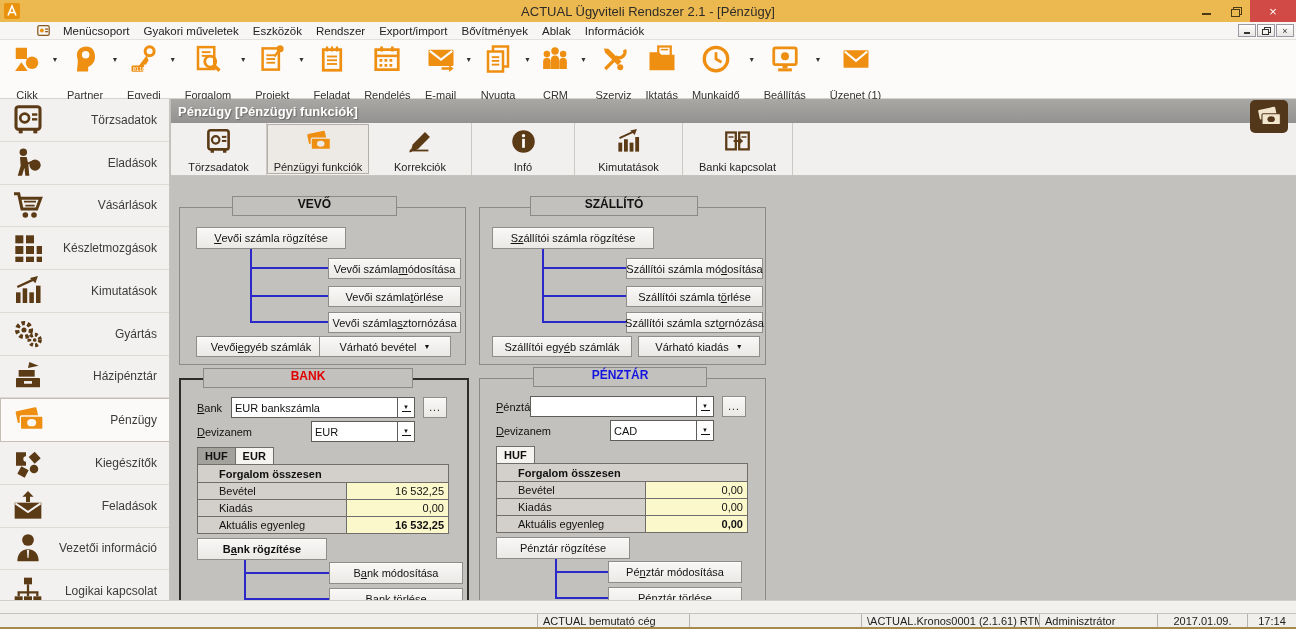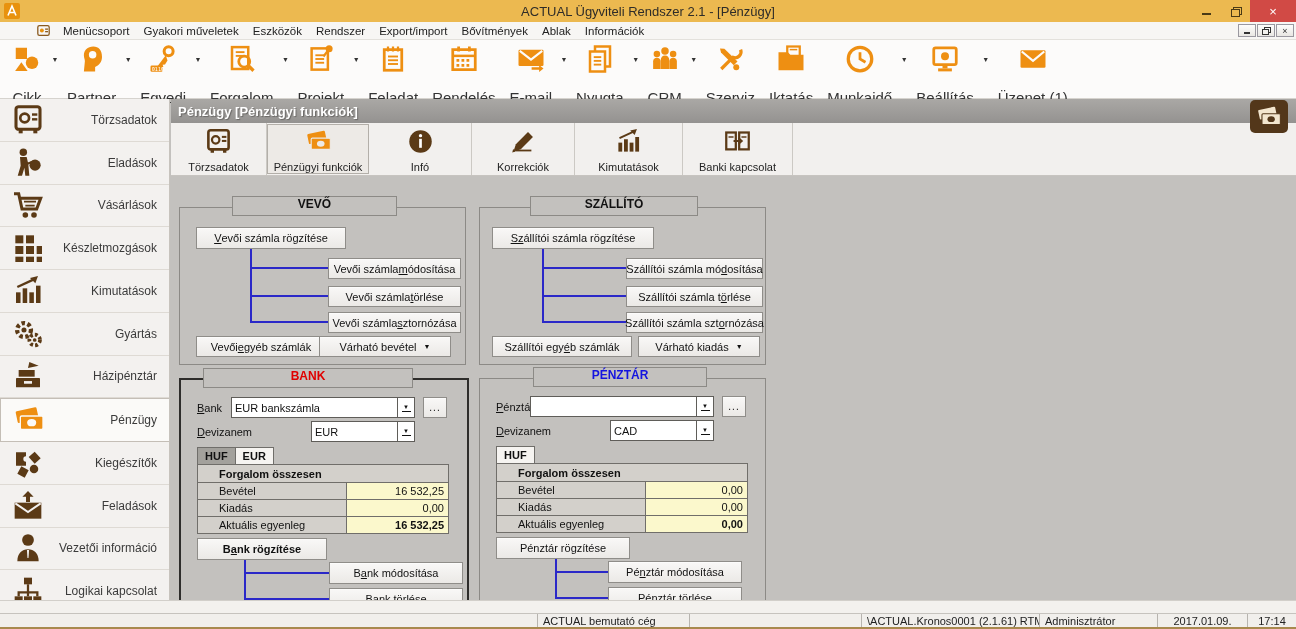--- a/index.html
+++ b/index.html
@@ -26,21 +26,21 @@
   .mdib{width:18px;height:13px;border:1px solid #9a98a0;background:linear-gradient(#fdfdfc,#e9e7e3);display:flex;align-items:center;justify-content:center;font-size:9px;color:#333;}
   .mdib .ic-min2{width:6px;height:2px;background:#333;margin-top:5px;}
   .mdib .ic-res2{position:relative;width:8px;height:7px;}
   .mdib .ic-res2:before{content:"";position:absolute;left:2px;top:0;width:5px;height:4px;border:1px solid #333;}
   .mdib .ic-res2:after{content:"";position:absolute;left:0;top:2px;width:5px;height:4px;border:1px solid #333;background:#f2f1ee;}
   
   .toolbar{position:absolute;left:0;top:40px;width:100%;height:59px;background:#fcfbfa;border-bottom:1px solid #d6d3ce;display:flex;align-items:flex-start;padding-left:4px;}
   .titem{display:flex;flex-direction:column;align-items:center;padding:3px 7px 0 7px;cursor:default;}
   .ticon{width:32px;height:32px;display:flex;align-items:center;justify-content:center;}
   .ticon svg{width:30px;height:30px;}
-  .tlabel{font-size:15px;color:#333;margin-top:14px;white-space:nowrap;}
+  .tlabel{font-size:11px;color:#333;margin-top:14px;white-space:nowrap;}
   .tdrop{width:10px;height:38px;display:flex;align-items:center;justify-content:center;font-size:7px;color:#333;cursor:default;}
   .oi{color:#ee8f12;}
   .bi{color:#5b3a16;}
   
   .sidebar{position:absolute;left:0;top:99px;width:170px;height:513px;background:#f3f1ef;border-right:1px solid #c7c3bd;display:flex;flex-direction:column;}
   .srow{flex:1;display:flex;align-items:center;padding:0 12px 0 10px;border-bottom:1px solid #dedad4;cursor:default;}
   .srow:last-child{border-bottom:none;}
   .sicon{width:36px;height:34px;display:flex;align-items:center;justify-content:center;}
   .sicon svg{width:32px;height:32px;}
   .slabel{flex:1;text-align:right;font-size:12px;color:#3b3b3b;}
@@ -509,33 +509,33 @@
               <g transform="rotate(-12 10 8)">
                 <rect x="2.5" y="4" width="16" height="9" rx="1" fill="currentColor"></rect>
               </g>
               <rect x="5.5" y="9" width="17" height="10" rx="1" fill="currentColor" stroke="#edeae6" stroke-width="1"></rect>
               <ellipse cx="14" cy="14" rx="3.4" ry="2.7" fill="#edeae6"></ellipse>
             </svg></span>
         <span class="tablabel">Pénzügyi funkciók</span>
       </div>
       <div class="tab" style="width:103px">
         <span class="tabicon bi"><svg viewBox="0 0 24 24">
+              <path d="M3 21l2.2-6.6L16 3.6l4.4 4.4L9.6 18.8z" fill="currentColor"></path>
+              <path d="M2 21.8l3-.9-2.2-2.2z" fill="currentColor"></path>
+              <path d="M5 20h14" stroke="currentColor" stroke-width="1.6"></path>
+            </svg></span>
+        <span class="tablabel">Korrekciók</span>
+      </div>
+      <div class="tab" style="width:103px">
+        <span class="tabicon bi"><svg viewBox="0 0 24 24">
               <circle cx="12" cy="12" r="10" fill="currentColor"></circle>
               <circle cx="12" cy="6.8" r="1.5" fill="#fff"></circle>
               <rect x="10.8" y="9.6" width="2.4" height="8" fill="#fff"></rect>
             </svg></span>
         <span class="tablabel">Infó</span>
-      </div>
-      <div class="tab" style="width:103px">
-        <span class="tabicon bi"><svg viewBox="0 0 24 24">
-              <path d="M3 21l2.2-6.6L16 3.6l4.4 4.4L9.6 18.8z" fill="currentColor"></path>
-              <path d="M2 21.8l3-.9-2.2-2.2z" fill="currentColor"></path>
-              <path d="M5 20h14" stroke="currentColor" stroke-width="1.6"></path>
-            </svg></span>
-        <span class="tablabel">Korrekciók</span>
       </div>
       <div class="tab" style="width:108px">
         <span class="tabicon bi"><svg viewBox="0 0 24 24">
               <rect x="3" y="13" width="3.4" height="8" fill="currentColor"></rect>
               <rect x="8" y="10" width="3.4" height="11" fill="currentColor"></rect>
               <rect x="13" y="13" width="3.4" height="8" fill="currentColor"></rect>
               <rect x="18" y="8" width="3.4" height="13" fill="currentColor"></rect>
               <path d="M4 9L16 3.5" stroke="currentColor" stroke-width="1.8" fill="none"></path>
               <path d="M13.5 2.2l6-1.4-2 5.4z" fill="currentColor"></path>
             </svg></span>

